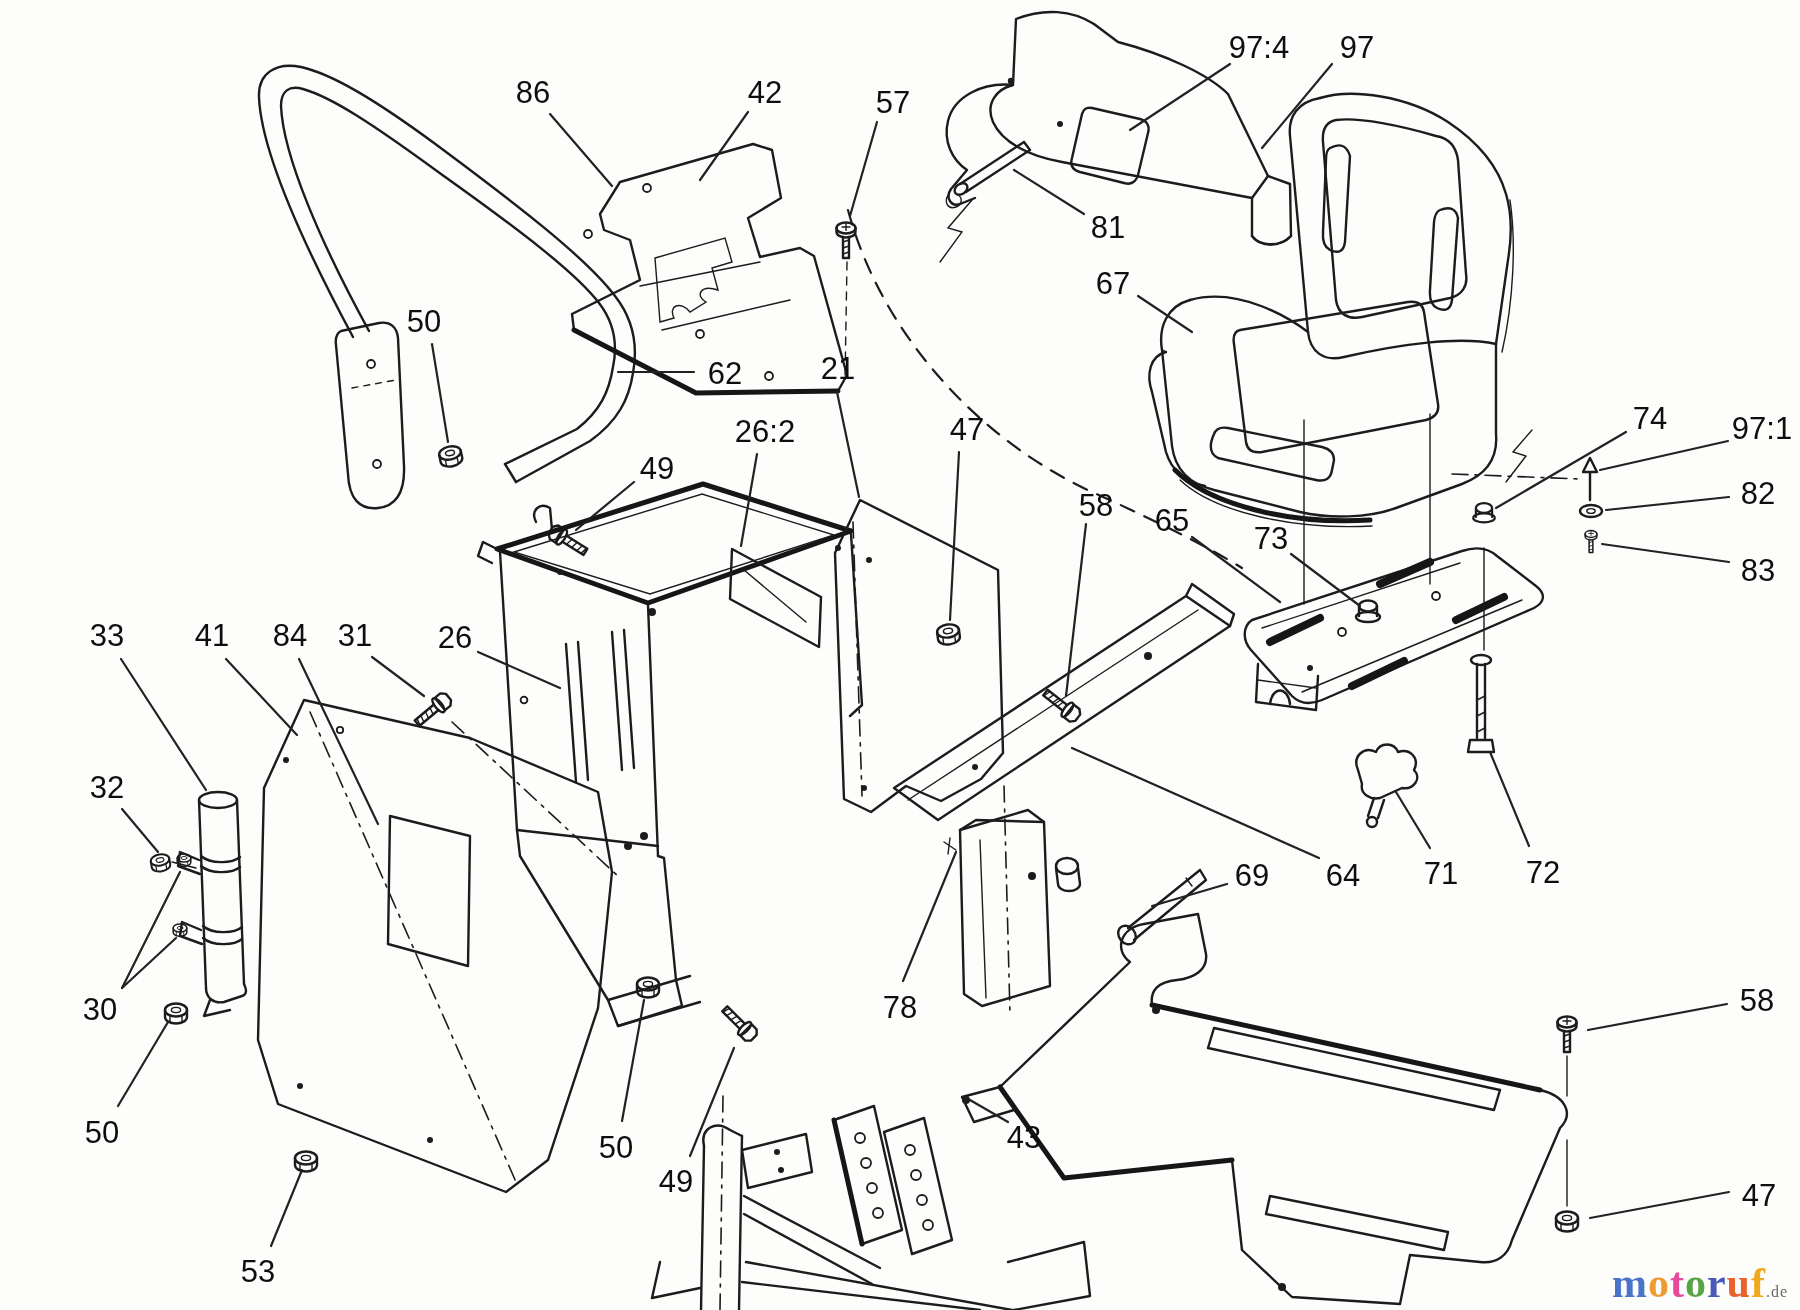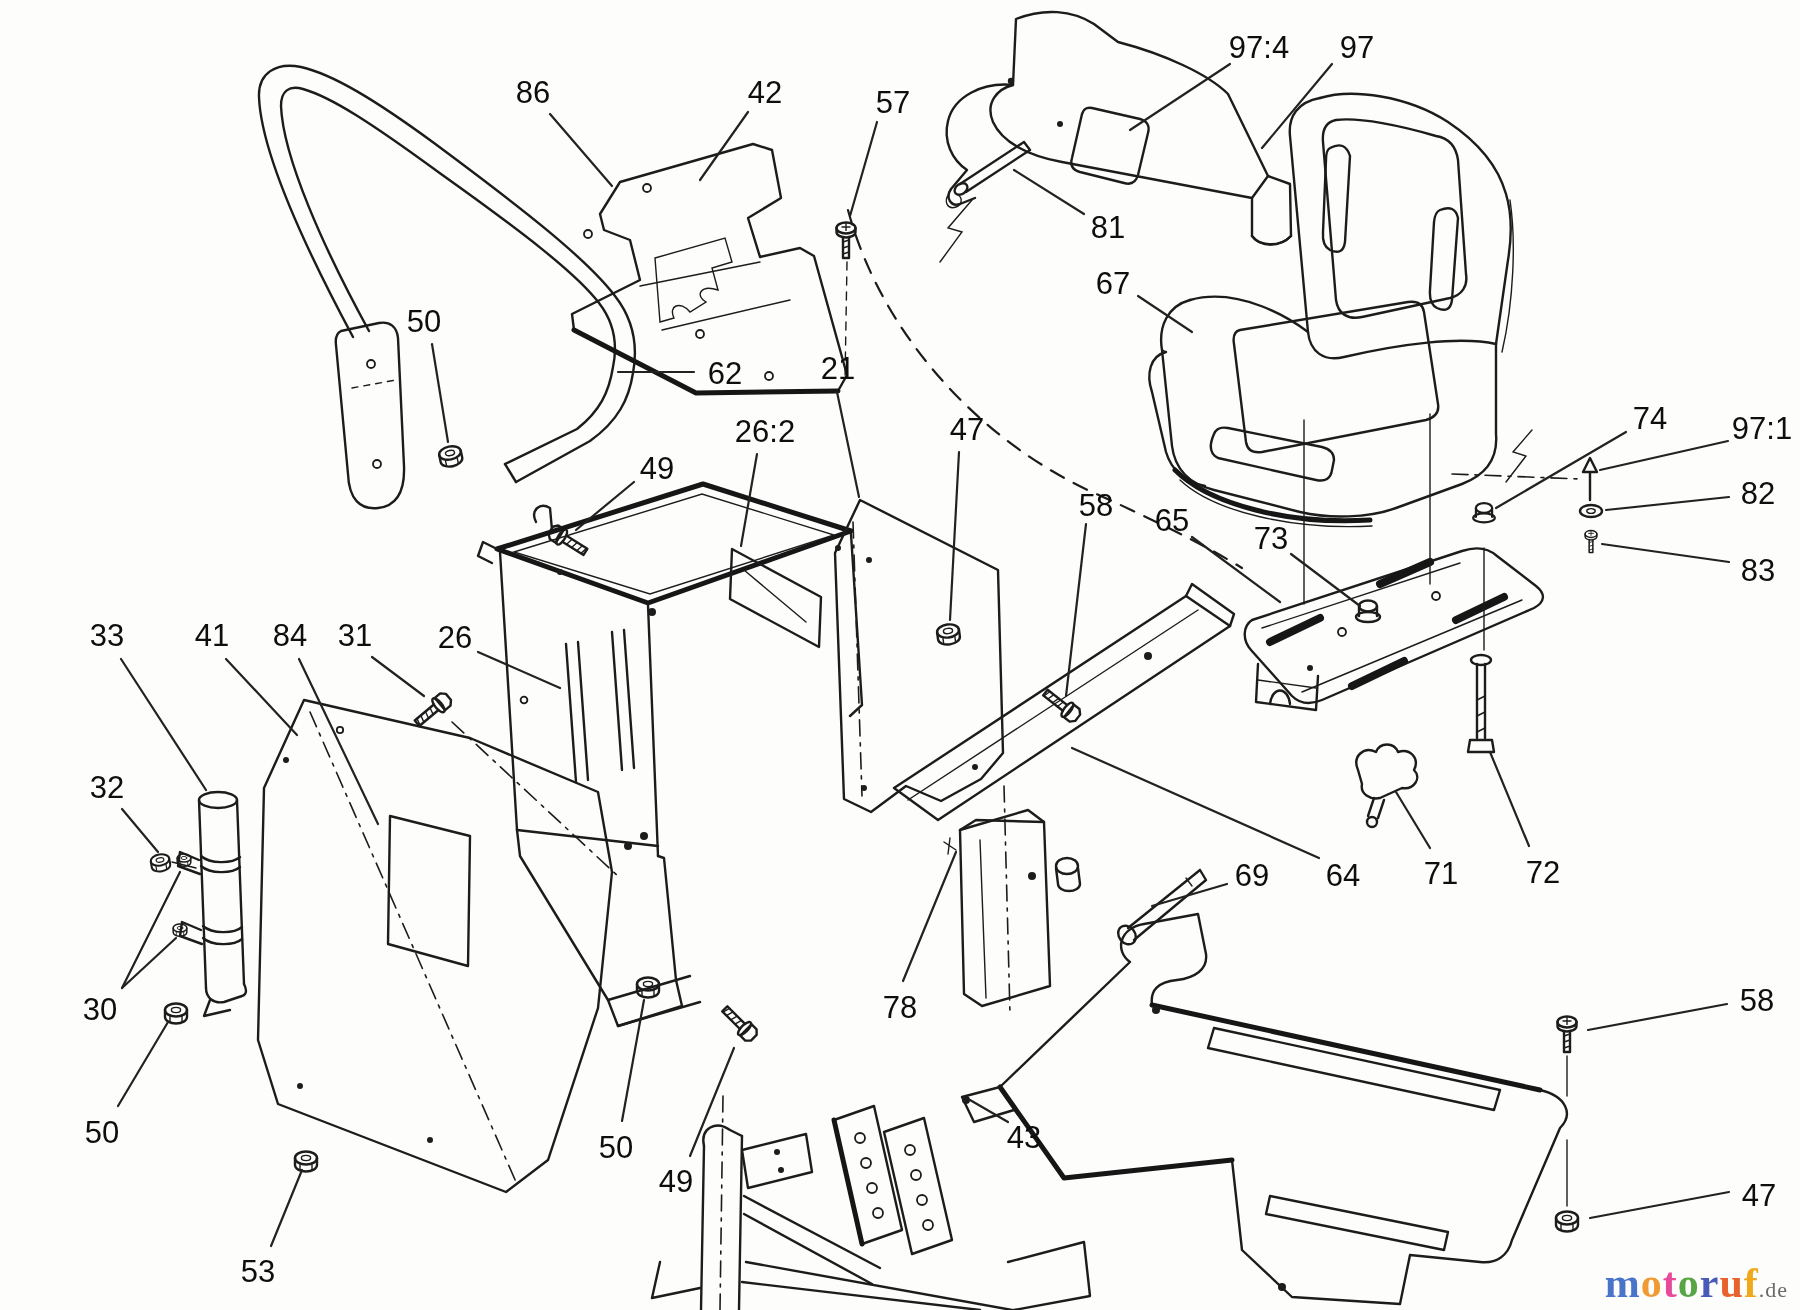--- a/index.html
+++ b/index.html
@@ -12,21 +12,21 @@
   .hv{fill:none;stroke:#161616;stroke-width:5;stroke-linecap:round;stroke-linejoin:round;}
   .slot{fill:none;stroke:#161616;stroke-width:8;stroke-linecap:round;}
   .dash{fill:none;stroke:#1c1c1c;stroke-width:2.2;stroke-dasharray:15 11;stroke-linecap:round;}
   .ddot{fill:none;stroke:#1c1c1c;stroke-width:1.6;stroke-dasharray:16 7 3 7;stroke-linecap:round;}
   .dot{fill:#1c1c1c;stroke:none;}
   .hole{fill:#fdfdfc;stroke:#1c1c1c;stroke-width:1.8;}
   .leader{fill:none;stroke:#222;stroke-width:2.2;stroke-linecap:round;}
   .plbl{font-family:"Liberation Sans",sans-serif;font-size:31px;fill:#0e0e0e;}
   .wm{position:absolute;right:12px;bottom:6px;font-family:"Liberation Serif",serif;
       font-size:42px;font-weight:bold;letter-spacing:1px;line-height:1;}
-  .wm .de{font-size:22px;font-weight:normal;}
+  .wm .de{font-size:16px;font-weight:normal;}
 </style>
 </head>
 <body>
 
 <div class="stage">
 <svg id="diagram-svg" width="1800" height="1310" viewBox="0 0 1800 1310">
 
   <defs>
     <g id="g-nut">
       <ellipse rx="11" ry="6.5" class="ln"></ellipse>

